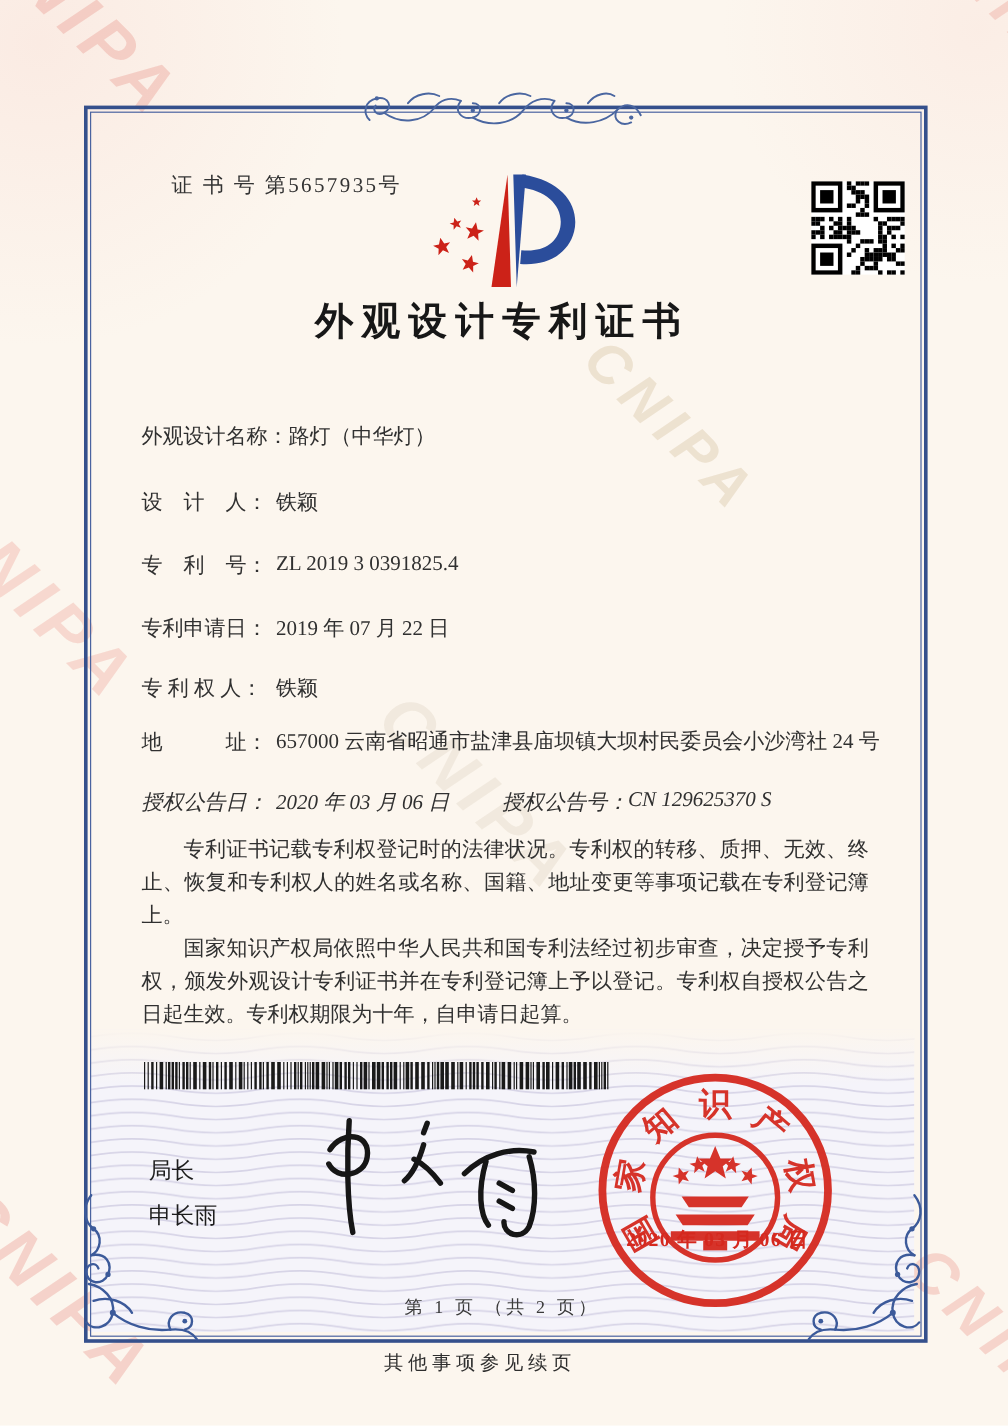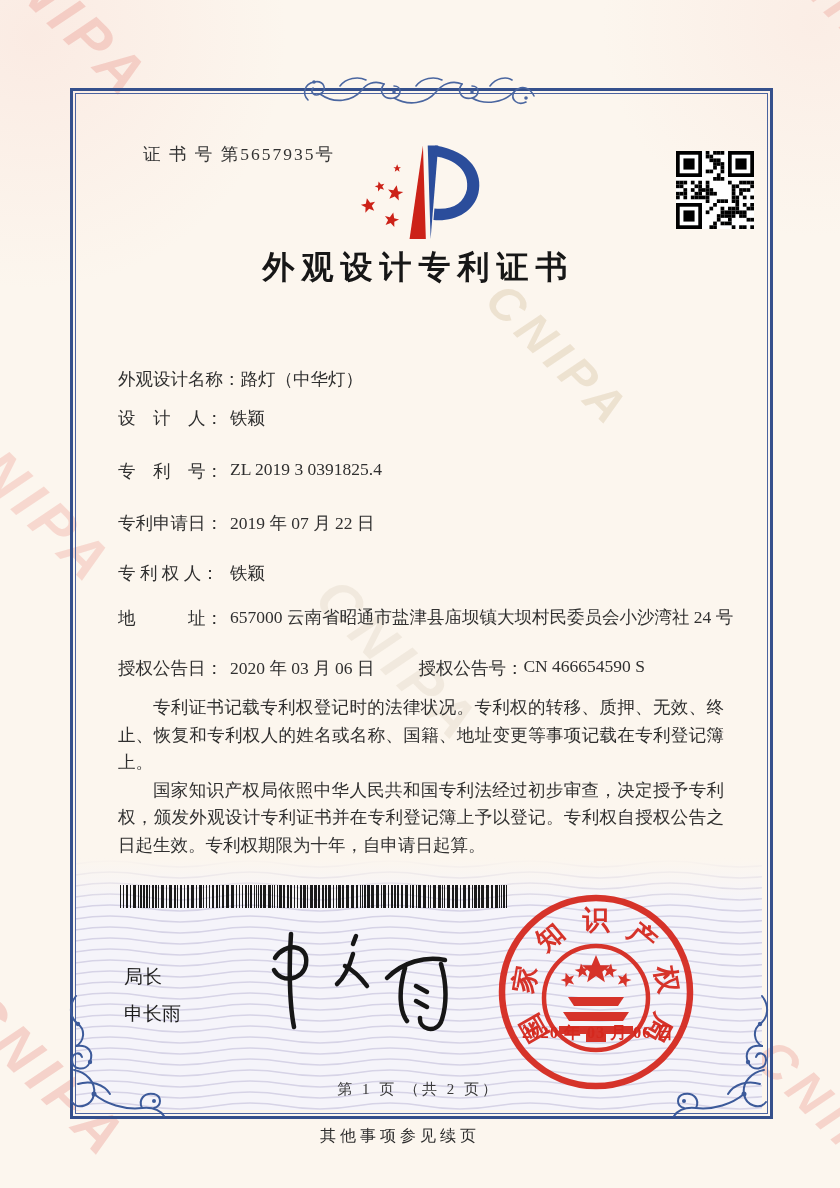--- a/index.html
+++ b/index.html
@@ -278,21 +278,21 @@
         <rect x="52" y="0" width="26" height="26" fill="#000"></rect>
         <rect x="55.714285714285715" y="3.7142857142857144" width="18.571428571428573" height="18.571428571428573" fill="#fff"></rect>
         <rect x="59.42857142857143" y="7.428571428571429" width="11.142857142857142" height="11.142857142857142" fill="#000"></rect>
         <rect x="0" y="52" width="26" height="26" fill="#000"></rect>
         <rect x="3.7142857142857144" y="55.714285714285715" width="18.571428571428573" height="18.571428571428573" fill="#fff"></rect>
         <rect x="7.428571428571429" y="59.42857142857143" width="11.142857142857142" height="11.142857142857142" fill="#000"></rect>
       </svg>
 
     <div class="doc-title">外观设计专利证书</div>
 
-    <div class="field-row" style="top:367px;text-align:center;">
+    <div class="field-row" style="top:351px;text-align:center;">
       <span class="flabel">外观设计名称：</span>
       <span class="fvalue">路灯（中华灯）</span>
     </div>
     <div class="field-row" style="top:406px;">
       <span class="flabel">设　计　人：</span>
       <span class="fvalue">铁颖</span>
     </div>
     <div class="field-row" style="top:459px;">
       <span class="flabel">专　利　号：</span>
       <span class="fvalue">ZL 2019 3 0391825.4</span>
@@ -302,25 +302,25 @@
       <span class="fvalue">2019 年 07 月 22 日</span>
     </div>
     <div class="field-row" style="top:561px;">
       <span class="flabel">专 利 权 人：</span>
       <span class="fvalue">铁颖</span>
     </div>
     <div class="field-row addr" style="top:604px;align-items:flex-end;">
       <span class="flabel">地　　　址：</span>
       <span class="fvalue">657000 云南省昭通市盐津县庙坝镇大坝村民委员会小沙湾社 24 号</span>
     </div>
-    <div class="field-row" style="top:656px;">
+    <div class="field-row" style="top:656px;font-style:italic;">
       <span class="flabel">授权公告日：</span>
       <span class="fvalue">2020 年 03 月 06 日</span>
       <span class="flabel pair2" style="min-width:0;">授权公告号：</span>
-      <span class="fvalue">CN 466654590 S</span>
+      <span class="fvalue">CN 129625370 S</span>
     </div>
 
     <div class="paras">
       <p>专利证书记载专利权登记时的法律状况。专利权的转移、质押、无效、终止、恢复和专利权人的姓名或名称、国籍、地址变更等事项记载在专利登记簿上。</p>
       <p>国家知识产权局依照中华人民共和国专利法经过初步审查，决定授予专利权，颁发外观设计专利证书并在专利登记簿上予以登记。专利权自授权公告之日起生效。专利权期限为十年，自申请日起算。</p>
     </div>
 
     <svg class="barcode" id="barcode-svg" width="390" height="23" viewBox="0 0 390 23">
         <rect x="0" y="0" width="1" height="23" fill="#1a1a1a"></rect>
         <rect x="3" y="0" width="1" height="23" fill="#1a1a1a"></rect>

